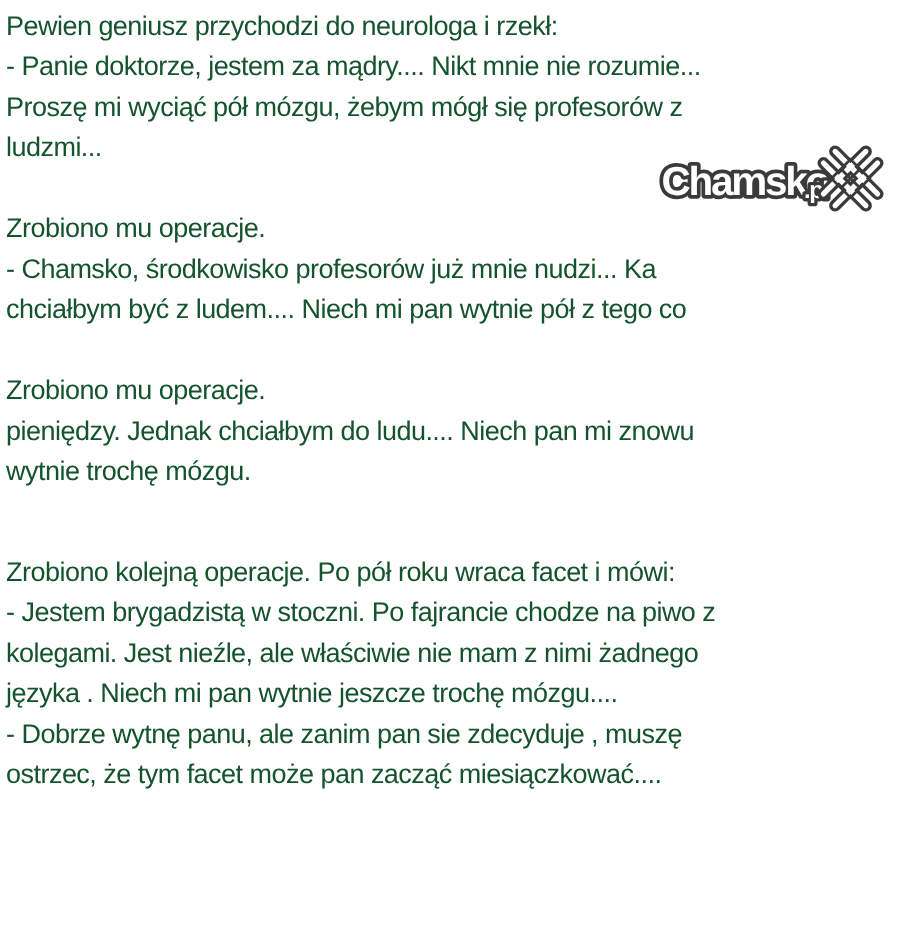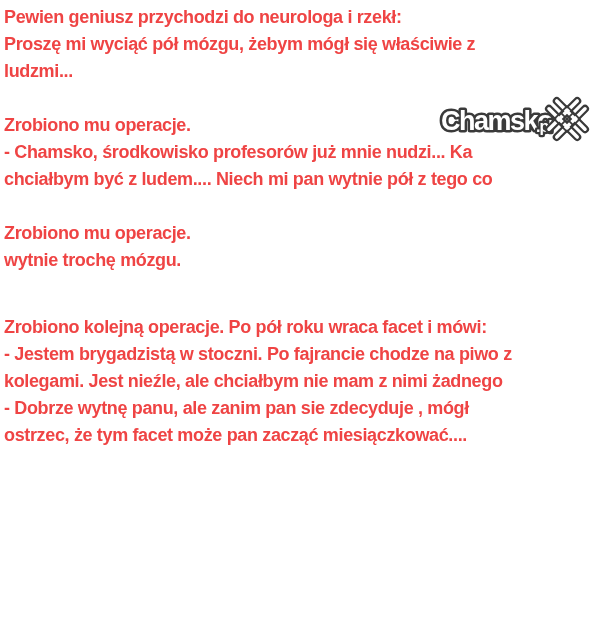--- a/index.html
+++ b/index.html
@@ -12,23 +12,23 @@
     background: #ffffff;
     overflow: hidden;
     position: relative;
     font-family: "Liberation Sans", sans-serif;
   }
   .joke-text {
     position: absolute;
     top: 4px;
     left: 4px;
     width: 596px;
-    color: #ef4444;
+    color: #14532d;
     font-size: 18px;
-    font-weight: 700;
+    font-weight: 400;
     letter-spacing: -0.35px;
   }
   .paragraph {
     margin: 0 0 27px 0;
   }
   .paragraph:last-child {
     margin-bottom: 0;
     margin-top: 40px;
   }
   .line {
@@ -47,40 +47,43 @@
     display: block;
   }
 </style>
 </head>
 <body>
 
 <div class="joke-text">
 
   <div class="paragraph">
     <div class="line">Pewien geniusz przychodzi do neurologa i rzekł:</div>
-    <div class="line">Proszę mi wyciąć pół mózgu, żebym mógł się właściwie z</div>
+    <div class="line">- Panie doktorze, jestem za mądry.... Nikt mnie nie rozumie...</div>
+    <div class="line">Proszę mi wyciąć pół mózgu, żebym mógł się profesorów z</div>
     <div class="line">ludzmi...</div>
   </div>
 
   <div class="paragraph">
     <div class="line">Zrobiono mu operacje.</div>
     <div class="line">- Chamsko, środkowisko profesorów już mnie nudzi... Ka</div>
     <div class="line">chciałbym być z ludem.... Niech mi pan wytnie pół z tego co</div>
   </div>
 
   <div class="paragraph">
     <div class="line">Zrobiono mu operacje.</div>
+    <div class="line">pieniędzy. Jednak chciałbym do ludu.... Niech pan mi znowu</div>
     <div class="line">wytnie trochę mózgu.</div>
   </div>
 
   <div class="paragraph">
     <div class="line">Zrobiono kolejną operacje. Po pół roku wraca facet i mówi:</div>
     <div class="line">- Jestem brygadzistą w stoczni. Po fajrancie chodze na piwo z</div>
-    <div class="line">kolegami. Jest nieźle, ale chciałbym nie mam z nimi żadnego</div>
-    <div class="line">- Dobrze wytnę panu, ale zanim pan sie zdecyduje , mógł</div>
+    <div class="line">kolegami. Jest nieźle, ale właściwie nie mam z nimi żadnego</div>
+    <div class="line">języka . Niech mi pan wytnie jeszcze trochę mózgu....</div>
+    <div class="line">- Dobrze wytnę panu, ale zanim pan sie zdecyduje , muszę</div>
     <div class="line">ostrzec, że tym facet może pan zacząć miesiączkować....</div>
   </div>
 
 </div>
 
 <div class="watermark">
   <svg width="156" height="54" viewBox="0 0 156 54" xmlns="http://www.w3.org/2000/svg">
     <text x="3" y="37" font-family="Liberation Sans, sans-serif" font-weight="bold" font-size="27" letter-spacing="-1.5" fill="#ffffff" stroke="#3a3a3a" stroke-width="5" stroke-linejoin="round" paint-order="stroke fill">Chamsko</text>
     <text x="98" y="39" font-family="Liberation Sans, sans-serif" font-weight="bold" font-size="16" letter-spacing="-1" fill="#ffffff" stroke="#3a3a3a" stroke-width="4.5" stroke-linejoin="round" paint-order="stroke fill">.pl</text>
     <g transform="translate(129,26) rotate(45)">

